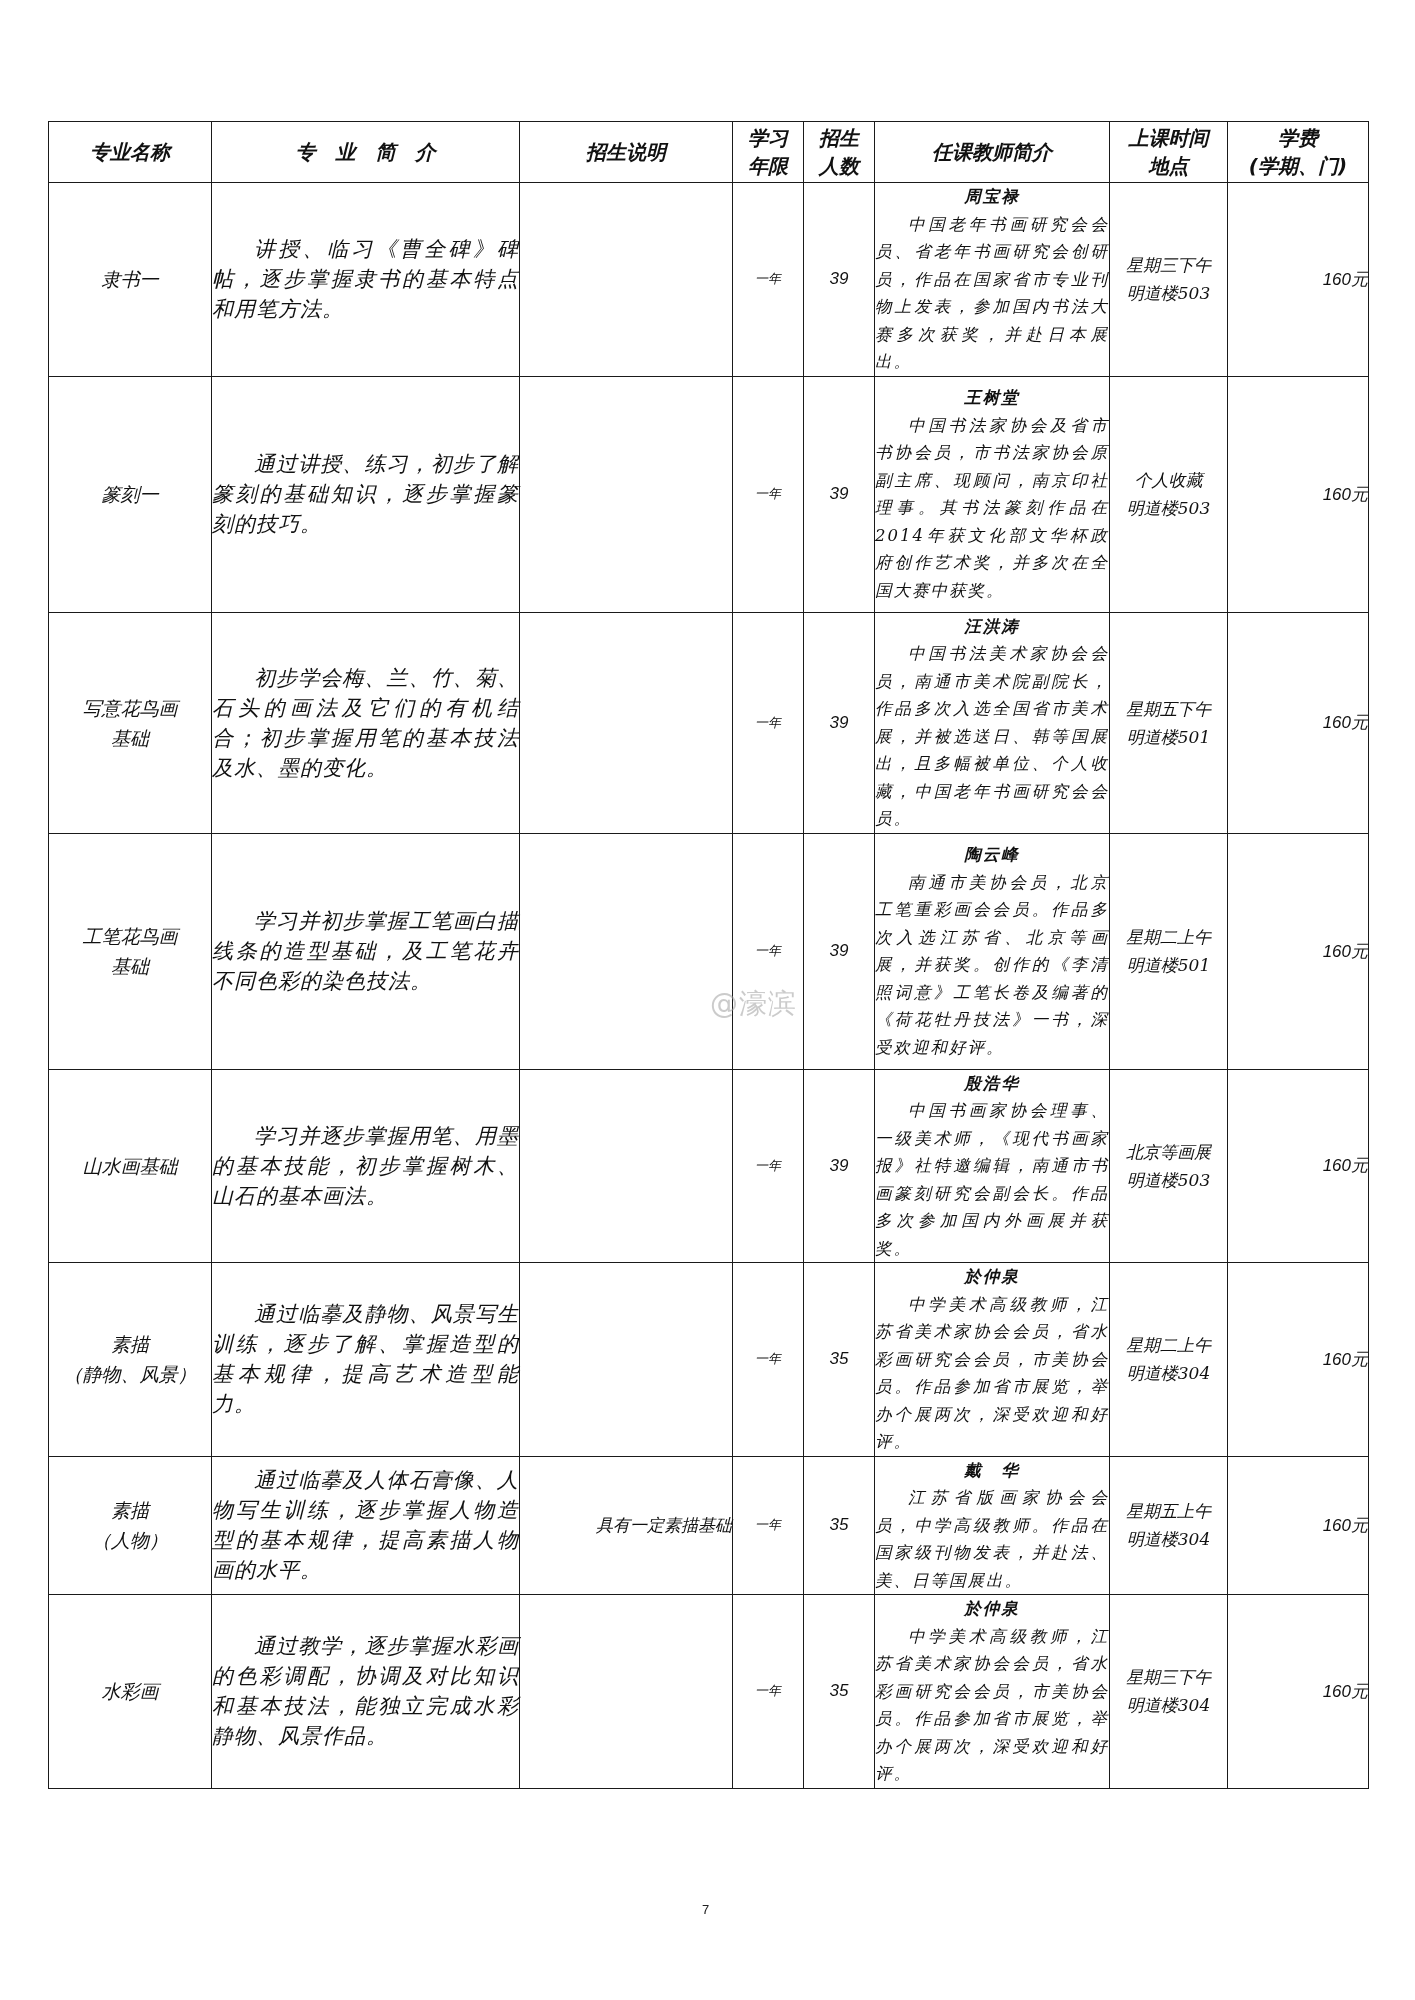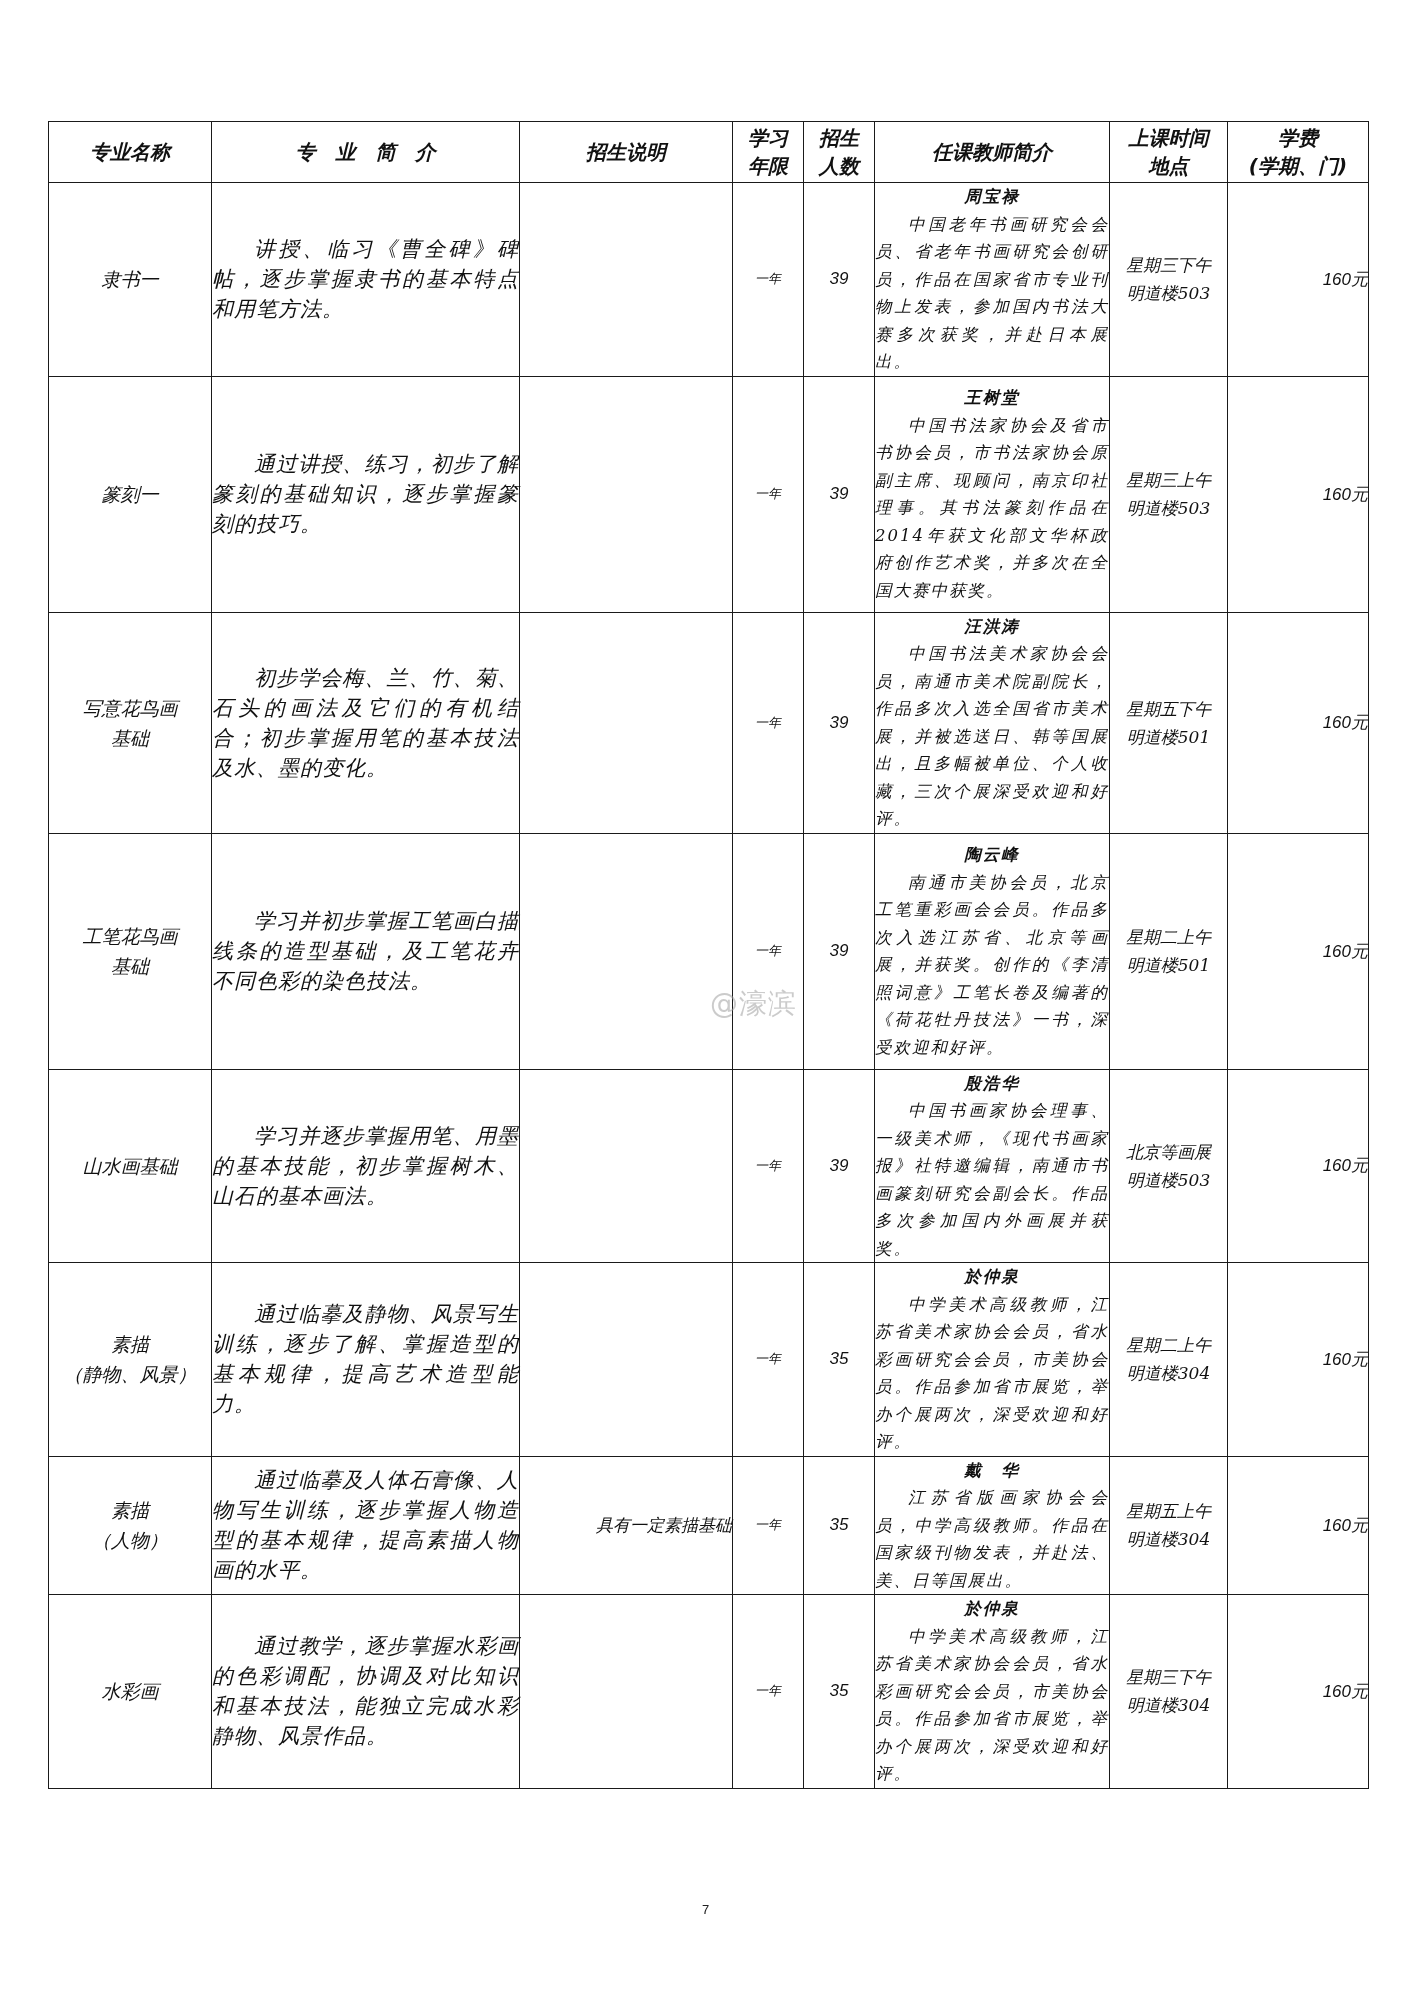--- a/index.html
+++ b/index.html
@@ -98,40 +98,40 @@
             <span class="txt">通过讲授、练习，初步了解篆刻的基础知识，逐步掌握篆刻的技巧。</span>
           </td>
         <td class="req-cell"></td>
         <td class="center years-cell">一年</td>
         <td class="center count-cell">39</td>
         <td class="teacher-cell">
           <span class="tname">王树堂</span>
           <span class="tbio">中国书法家协会及省市书协会员，市书法家协会原副主席、现顾问，南京印社理事。其书法篆刻作品在2014年获文化部文华杯政府创作艺术奖，并多次在全国大赛中获奖。</span>
         </td>
         <td class="time-cell">
-          <span class="line">星期三上午</span>
+          <span class="line">个人收藏</span>
           <span class="line">明道楼503</span>
         </td>
         <td class="fee-cell">160元</td>
       </tr>
 
       <tr style="height:210px">
         <td class="name-cell">
           <span class="line">写意花鸟画</span>
           <span class="line">基础</span>
         </td>
         <td class="intro-cell">
             <span class="txt">初步学会梅、兰、竹、菊、石头的画法及它们的有机结合；初步掌握用笔的基本技法及水、墨的变化。</span>
           </td>
         <td class="req-cell"></td>
         <td class="center years-cell">一年</td>
         <td class="center count-cell">39</td>
         <td class="teacher-cell">
           <span class="tname">汪洪涛</span>
-          <span class="tbio">中国书法美术家协会会员，南通市美术院副院长，作品多次入选全国省市美术展，并被选送日、韩等国展出，且多幅被单位、个人收藏，三次个展深受欢迎和好评。</span>
+          <span class="tbio">中国书法美术家协会会员，南通市美术院副院长，作品多次入选全国省市美术展，并被选送日、韩等国展出，且多幅被单位、个人收藏，中国老年书画研究会会员。</span>
         </td>
         <td class="time-cell">
           <span class="line">星期五下午</span>
           <span class="line">明道楼501</span>
         </td>
         <td class="fee-cell">160元</td>
       </tr>
 
       <tr style="height:236px">
         <td class="name-cell">

